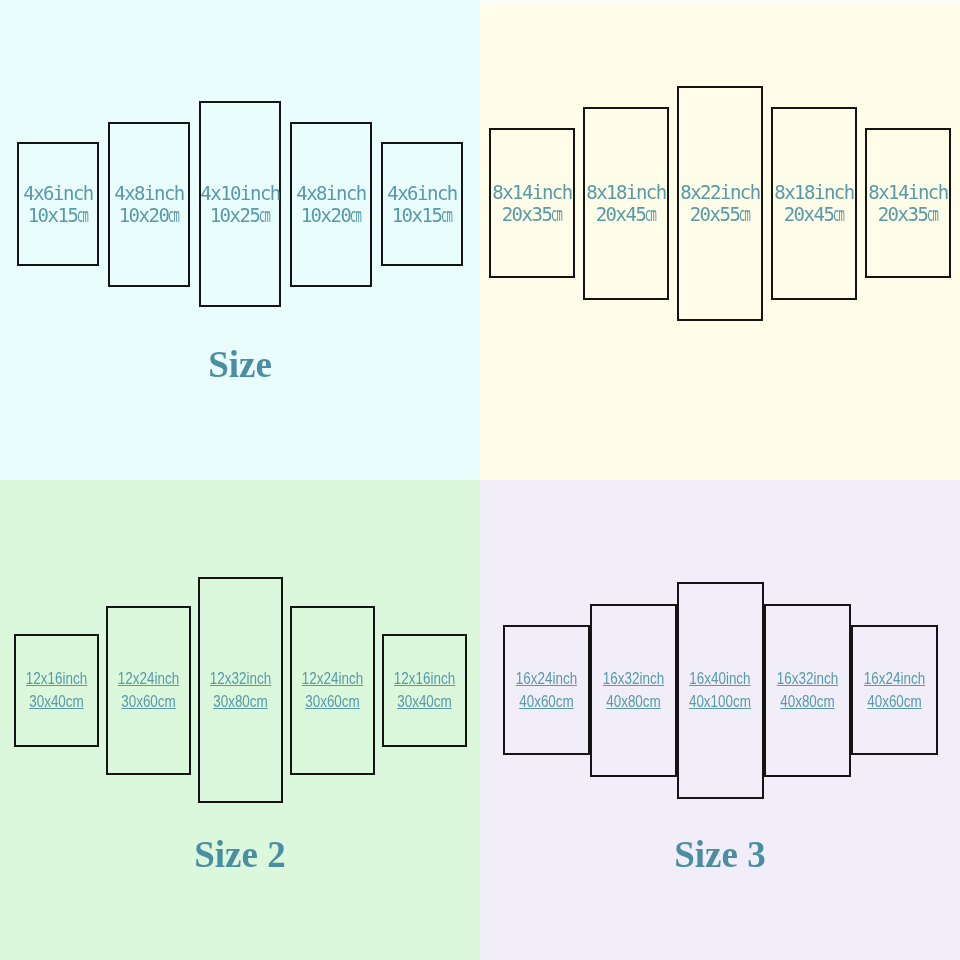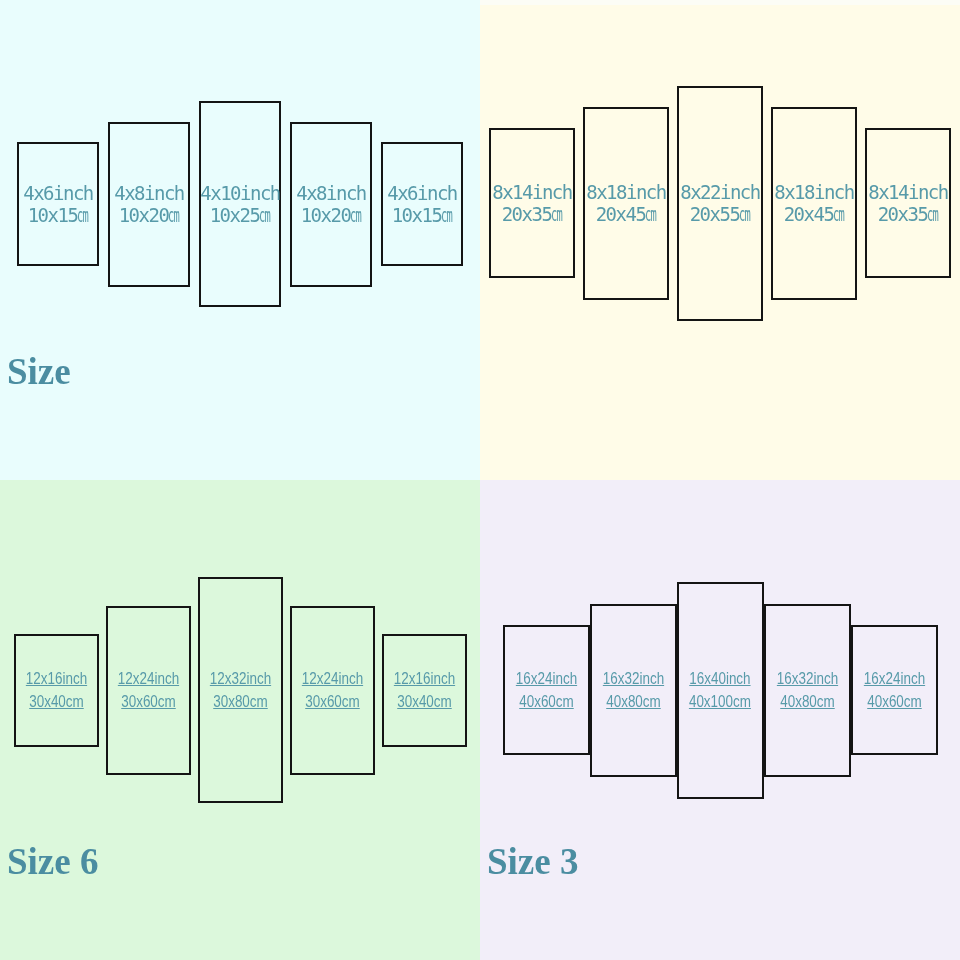--- a/index.html
+++ b/index.html
@@ -58,21 +58,22 @@
   .font-sans {
     font-size: 16px;
     line-height: 23px;
     text-decoration: underline;
   }
   .font-sans .line { transform: scaleX(0.84); }
   .line { display: block; }
   .title {
     position: absolute;
     left: 0; right: 0;
-    margin: 7px;
+    margin: 0;
+    text-align: center;
     font-family: "Liberation Serif", serif;
     font-weight: 700;
     font-size: 37px;
     line-height: 44px;
     color: var(--title-color, #4b8da1);
   }
   .q0 .title, .q1 .title { top: 343px; }
   .q2 .title, .q3 .title { top: 353px; }
   .strip {
     position: absolute;
@@ -182,21 +183,21 @@
             <span class="line">30x60cm</span>
           </div>
         </div>
         <div class="panel" style="border-color: rgb(20, 20, 20); width: 85px; height: 113px;">
           <div class="label font-sans">
             <span class="line">12x16inch</span>
             <span class="line">30x40cm</span>
           </div>
         </div>
       </div>
-    <h2 class="title">Size 6</h2>
+    <h2 class="title">Size 2</h2>
   </section>
 
   <section class="quadrant q3" style="background: rgb(242, 238, 249);">
     <div class="panels">
         <div class="panel" style="border-color: rgb(20, 20, 20); width: 87px; height: 130px;">
           <div class="label font-sans">
             <span class="line">16x24inch</span>
             <span class="line">40x60cm</span>
           </div>
         </div>

